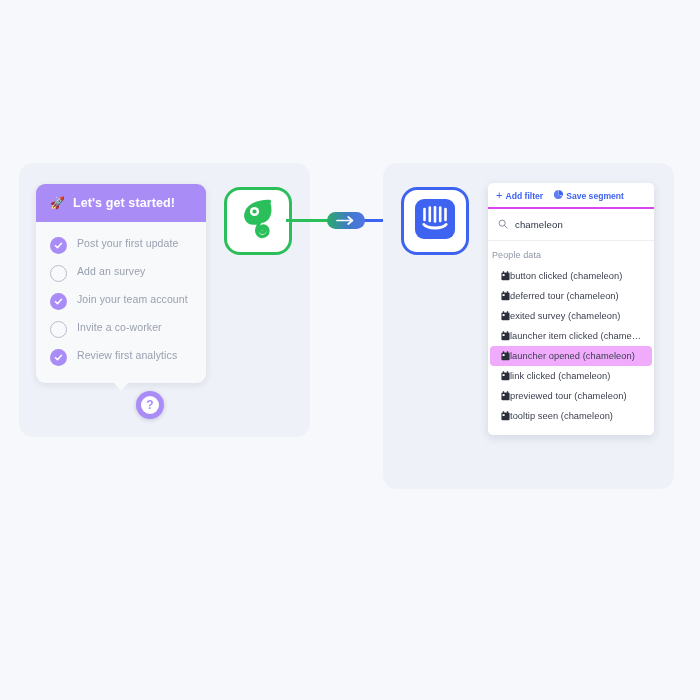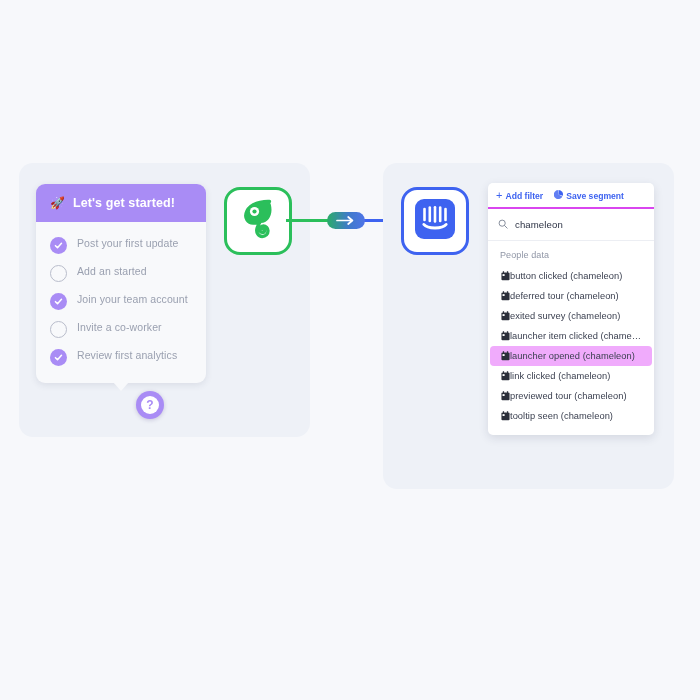--- a/index.html
+++ b/index.html
@@ -212,21 +212,21 @@
   }
   #search-value {
     font-size: 9.6px;
     color: #2c3244;
     letter-spacing: .1px;
   }
   #list-section { padding: 7px 0 9px 0; }
   #list-group-label {
     font-size: 9px;
     color: #9096a6;
-    padding: 2px 12px 6px 12px;
+    padding: 2px 12px 6px 4px;
     letter-spacing: .1px;
   }
   .list-row {
     display: flex;
     padding: 5px 10px 5px 11px;
     margin: 0 2px;
     border-radius: 4px;
   }
   .list-row.selected { background: #f0abfc; }
   .list-label {
@@ -255,21 +255,21 @@
         <div class="check-row">
           <div class="check-circle done">
             <svg width="9" height="9" viewBox="0 0 10 10" aria-hidden="true">
               <path d="M1.6 5.2 L3.9 7.4 L8.3 2.6" fill="none" stroke="#ffffff" stroke-width="1.7" stroke-linecap="round" stroke-linejoin="round"></path>
             </svg>
           </div>
           <span class="check-label">Post your first update</span>
         </div>
         <div class="check-row">
           <div class="check-circle todo"></div>
-          <span class="check-label">Add an started</span>
+          <span class="check-label">Add an survey</span>
         </div>
         <div class="check-row">
           <div class="check-circle done">
             <svg width="9" height="9" viewBox="0 0 10 10" aria-hidden="true">
               <path d="M1.6 5.2 L3.9 7.4 L8.3 2.6" fill="none" stroke="#ffffff" stroke-width="1.7" stroke-linecap="round" stroke-linejoin="round"></path>
             </svg>
           </div>
           <span class="check-label">Join your team account</span>
         </div>
         <div class="check-row">

